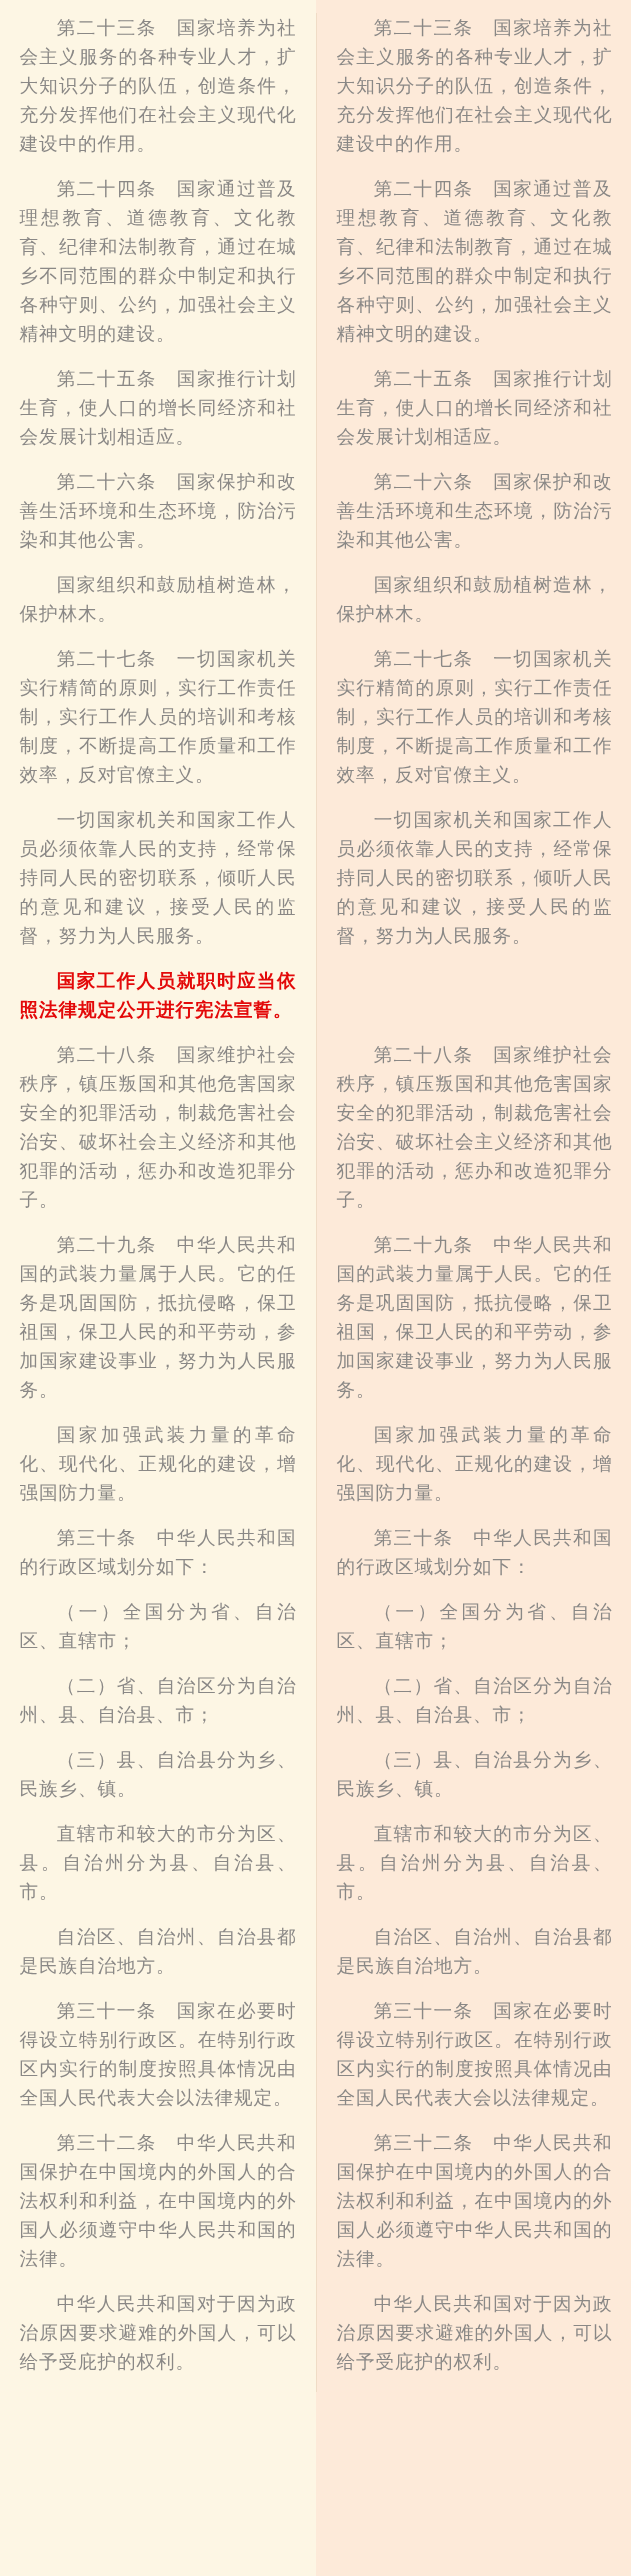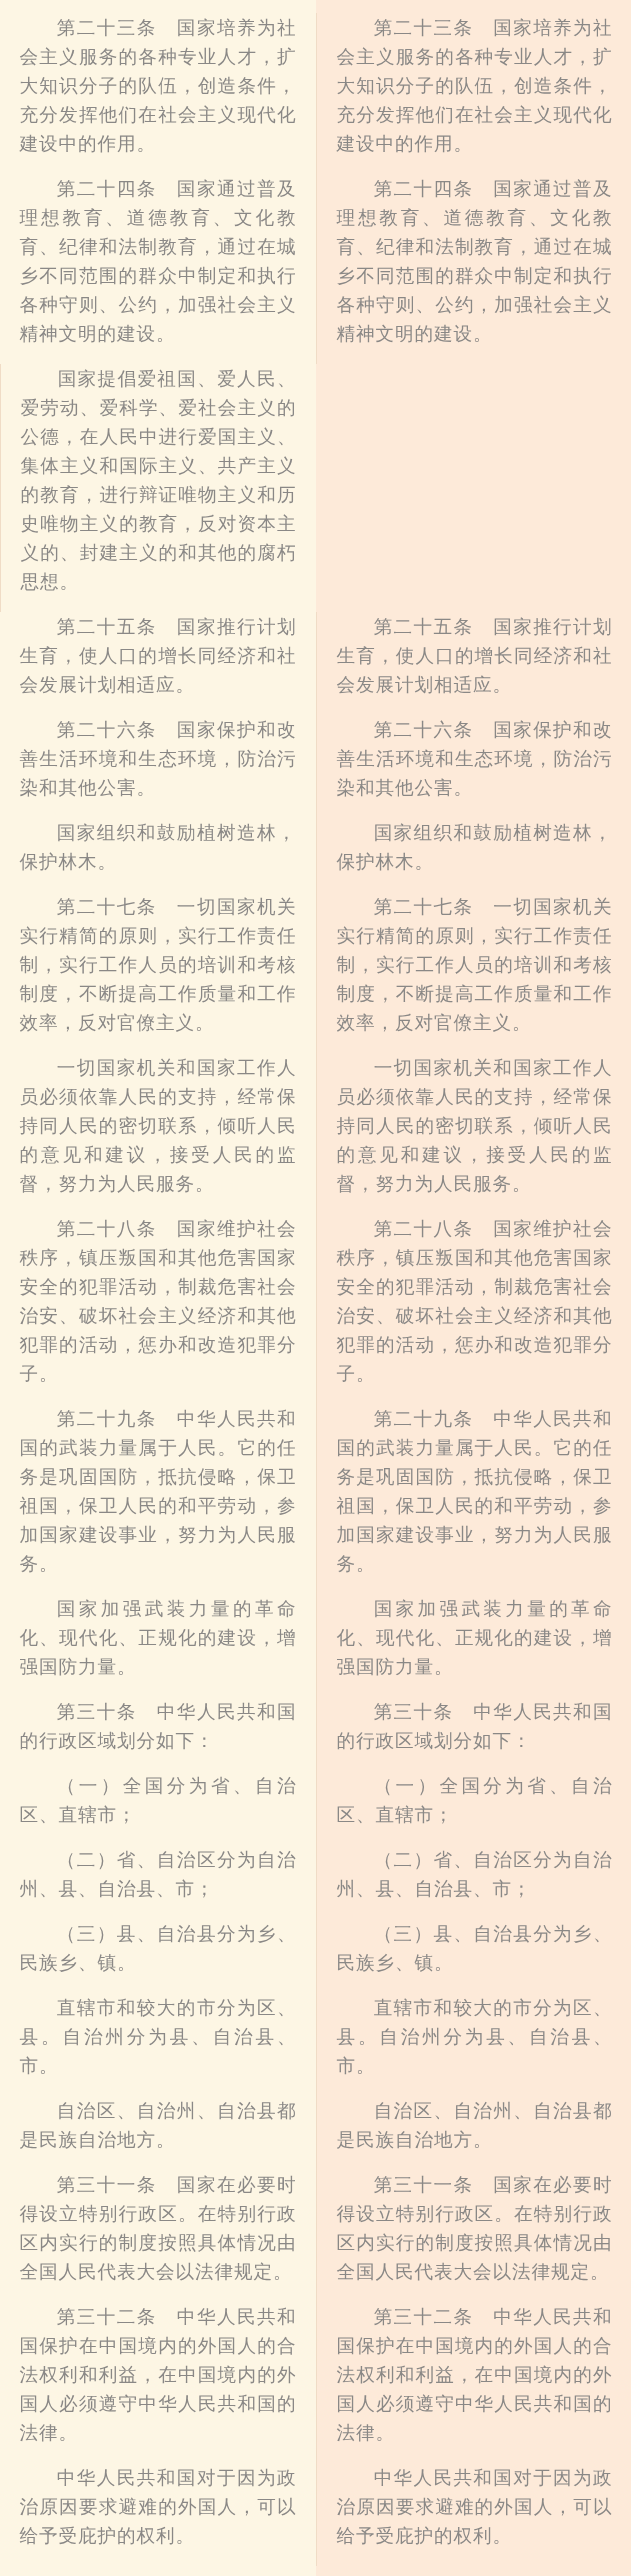--- a/index.html
+++ b/index.html
@@ -63,23 +63,20 @@
       </div>
       <div class="row">
         <div class="cell left">
           <p><span class="seg-normal">第二十四条　国家通过普及理想教育、道德教育、文化教育、纪律和法制教育，通过在城乡不同范围的群众中制定和执行各种守则、公约，加强社会主义精神文明的建设。</span></p>
         </div>
         <div class="cell right">
           <p><span class="seg-normal">第二十四条　国家通过普及理想教育、道德教育、文化教育、纪律和法制教育，通过在城乡不同范围的群众中制定和执行各种守则、公约，加强社会主义精神文明的建设。</span></p>
         </div>
       </div>
       <div class="row">
-        <div class="cell right">
-          <p><span class="seg-normal">国家提倡爱祖国、爱人民、爱劳动、爱科学、爱社会主义的公德，在人民中进行爱国主义、集体主义和国际主义、共产主义的教育，进行辩证唯物主义和历史唯物主义的教育，反对资本主义的、封建主义的和其他的腐朽思想。</span></p>
-        </div>
       </div>
       <div class="row">
         <div class="cell left">
           <p><span class="seg-normal">第二十五条　国家推行计划生育，使人口的增长同经济和社会发展计划相适应。</span></p>
         </div>
         <div class="cell right">
           <p><span class="seg-normal">第二十五条　国家推行计划生育，使人口的增长同经济和社会发展计划相适应。</span></p>
         </div>
       </div>
       <div class="row">
@@ -106,20 +103,26 @@
           <p><span class="seg-normal">第二十七条　一切国家机关实行精简的原则，实行工作责任制，实行工作人员的培训和考核制度，不断提高工作质量和工作效率，反对官僚主义。</span></p>
         </div>
       </div>
       <div class="row">
         <div class="cell left">
           <p><span class="seg-normal">一切国家机关和国家工作人员必须依靠人民的支持，经常保持同人民的密切联系，倾听人民的意见和建议，接受人民的监督，努力为人民服务。</span></p>
         </div>
         <div class="cell right">
           <p><span class="seg-normal">一切国家机关和国家工作人员必须依靠人民的支持，经常保持同人民的密切联系，倾听人民的意见和建议，接受人民的监督，努力为人民服务。</span></p>
         </div>
+      </div>
+      <div class="row">
+        <div class="cell left">
+          <p><span class="seg-red">国家工作人员就职时应当依照法律规定公开进行宪法宣誓。</span></p>
+        </div>
+        <div class="cell right"></div>
       </div>
       <div class="row">
         <div class="cell left">
           <p><span class="seg-normal">第二十八条　国家维护社会秩序，镇压叛国和其他危害国家安全的犯罪活动，制裁危害社会治安、破坏社会主义经济和其他犯罪的活动，惩办和改造犯罪分子。</span></p>
         </div>
         <div class="cell right">
           <p><span class="seg-normal">第二十八条　国家维护社会秩序，镇压叛国和其他危害国家安全的犯罪活动，制裁危害社会治安、破坏社会主义经济和其他犯罪的活动，惩办和改造犯罪分子。</span></p>
         </div>
       </div>
       <div class="row">

